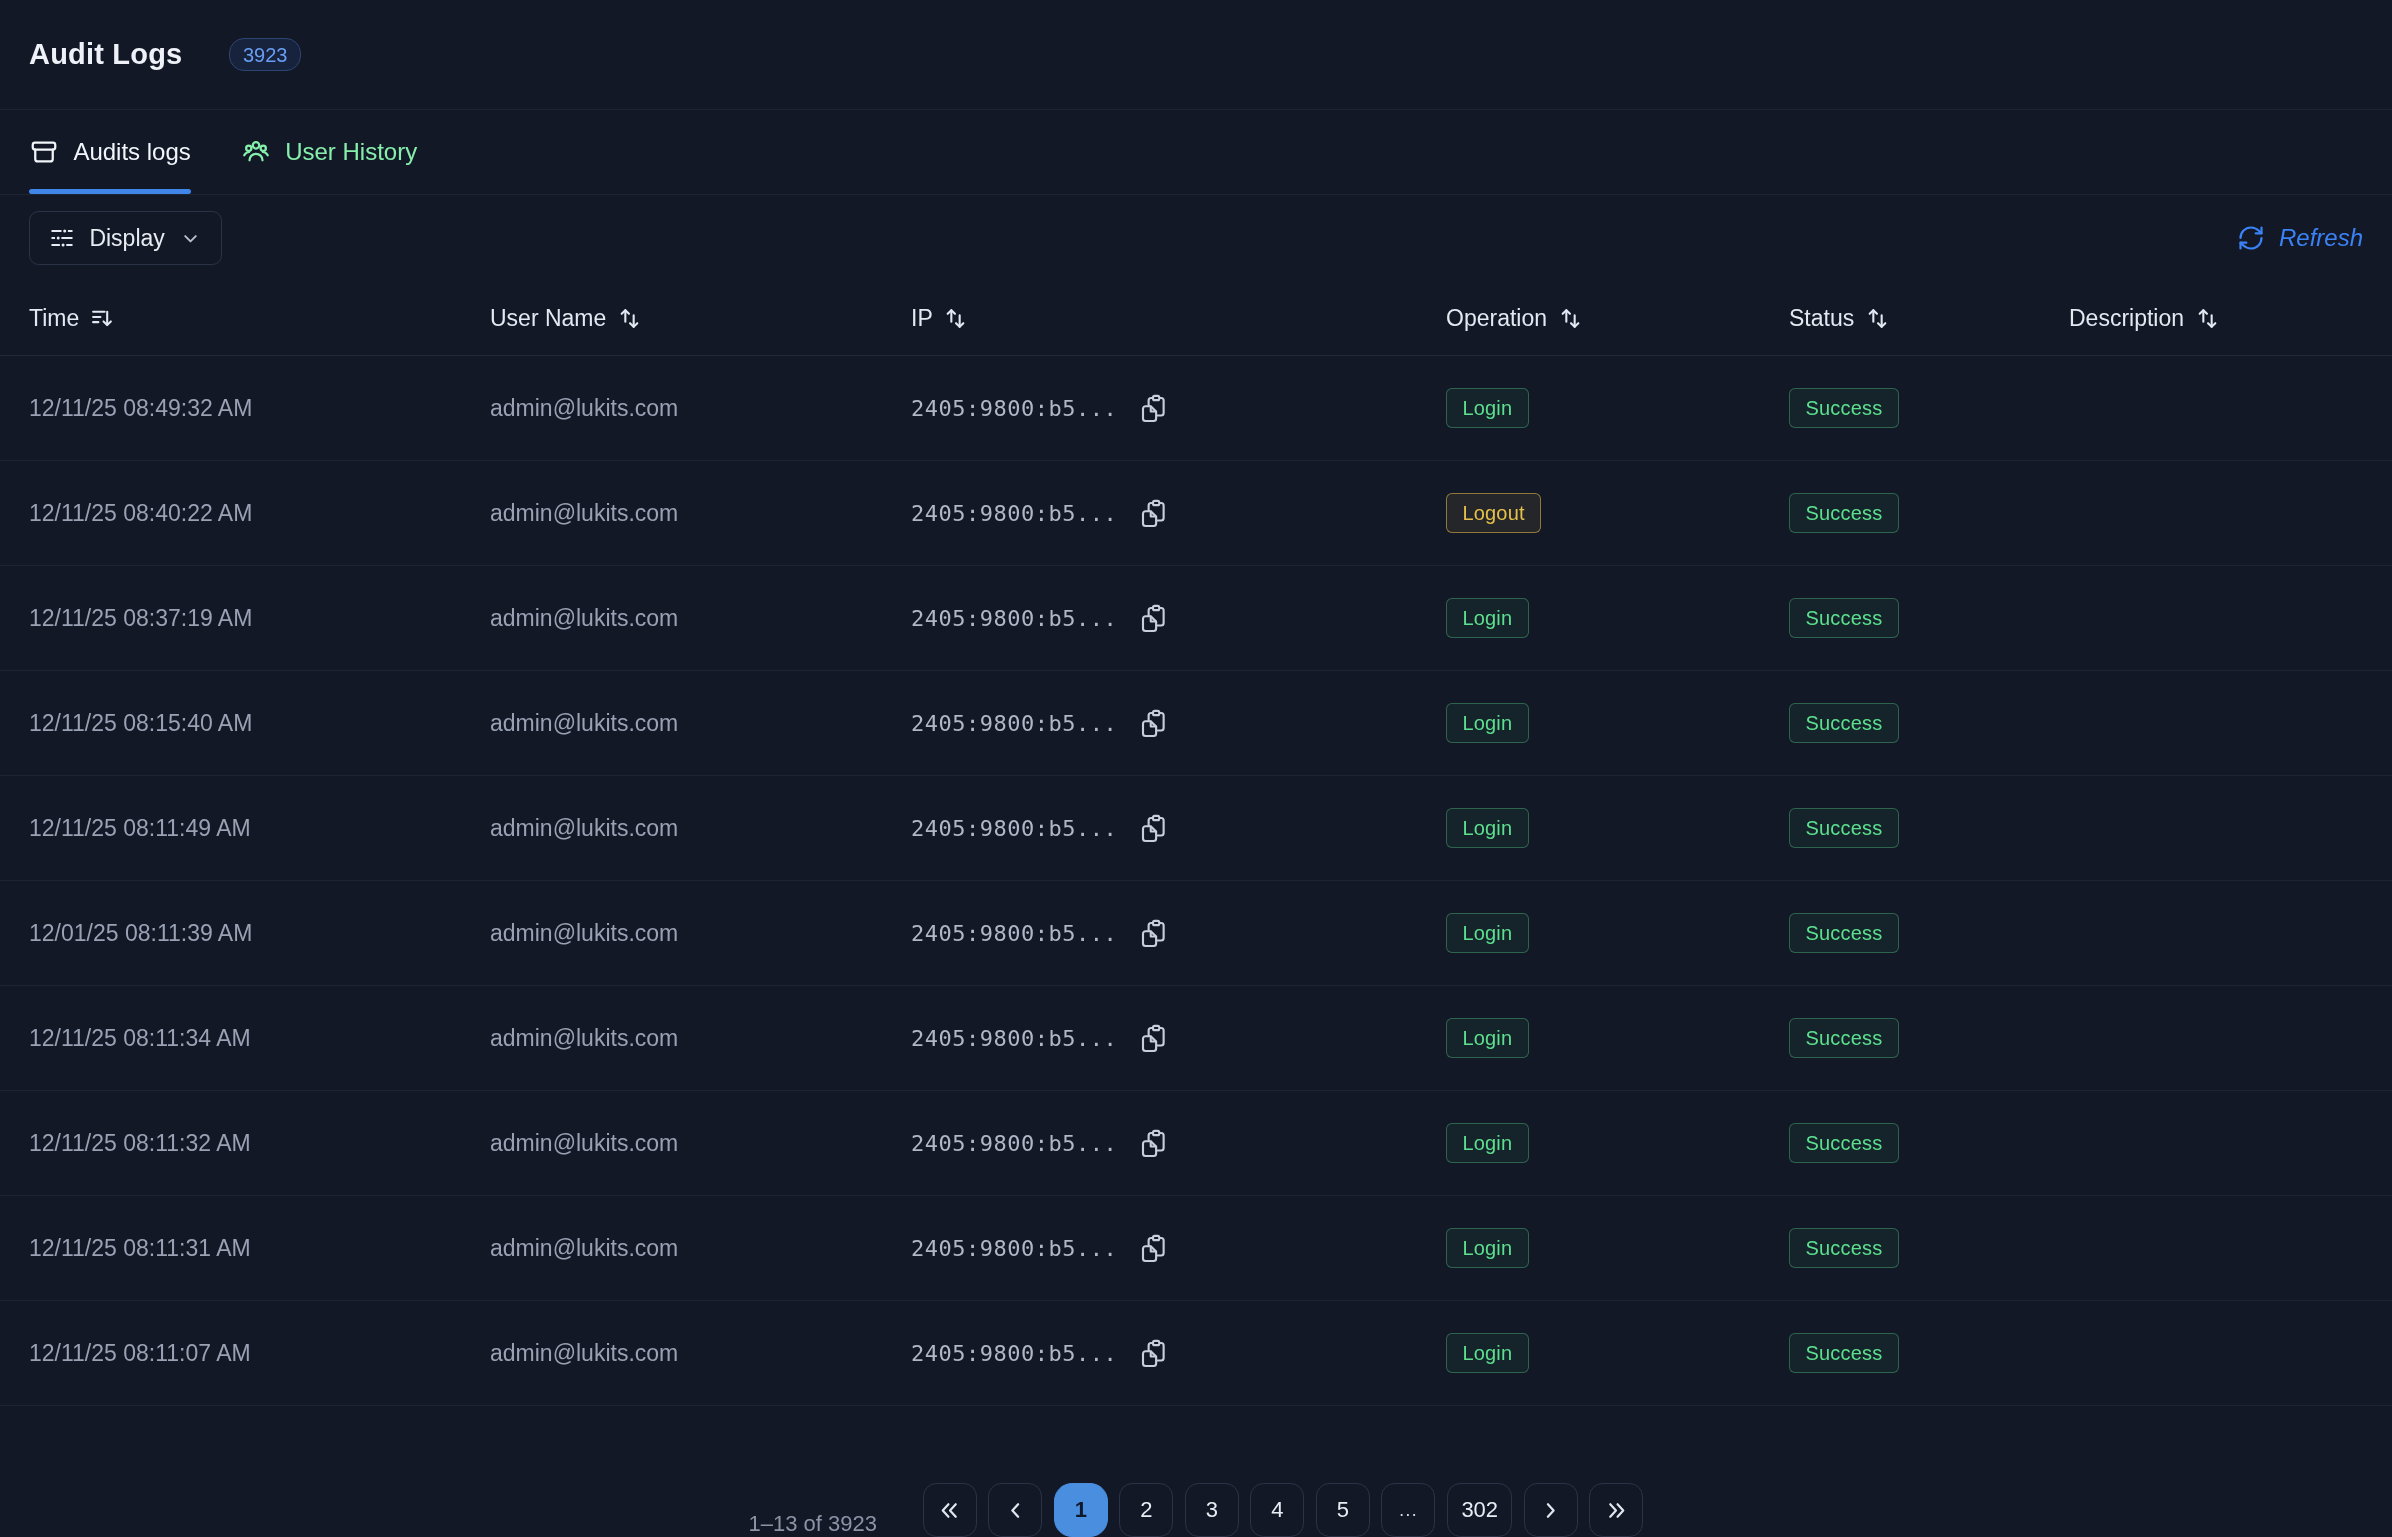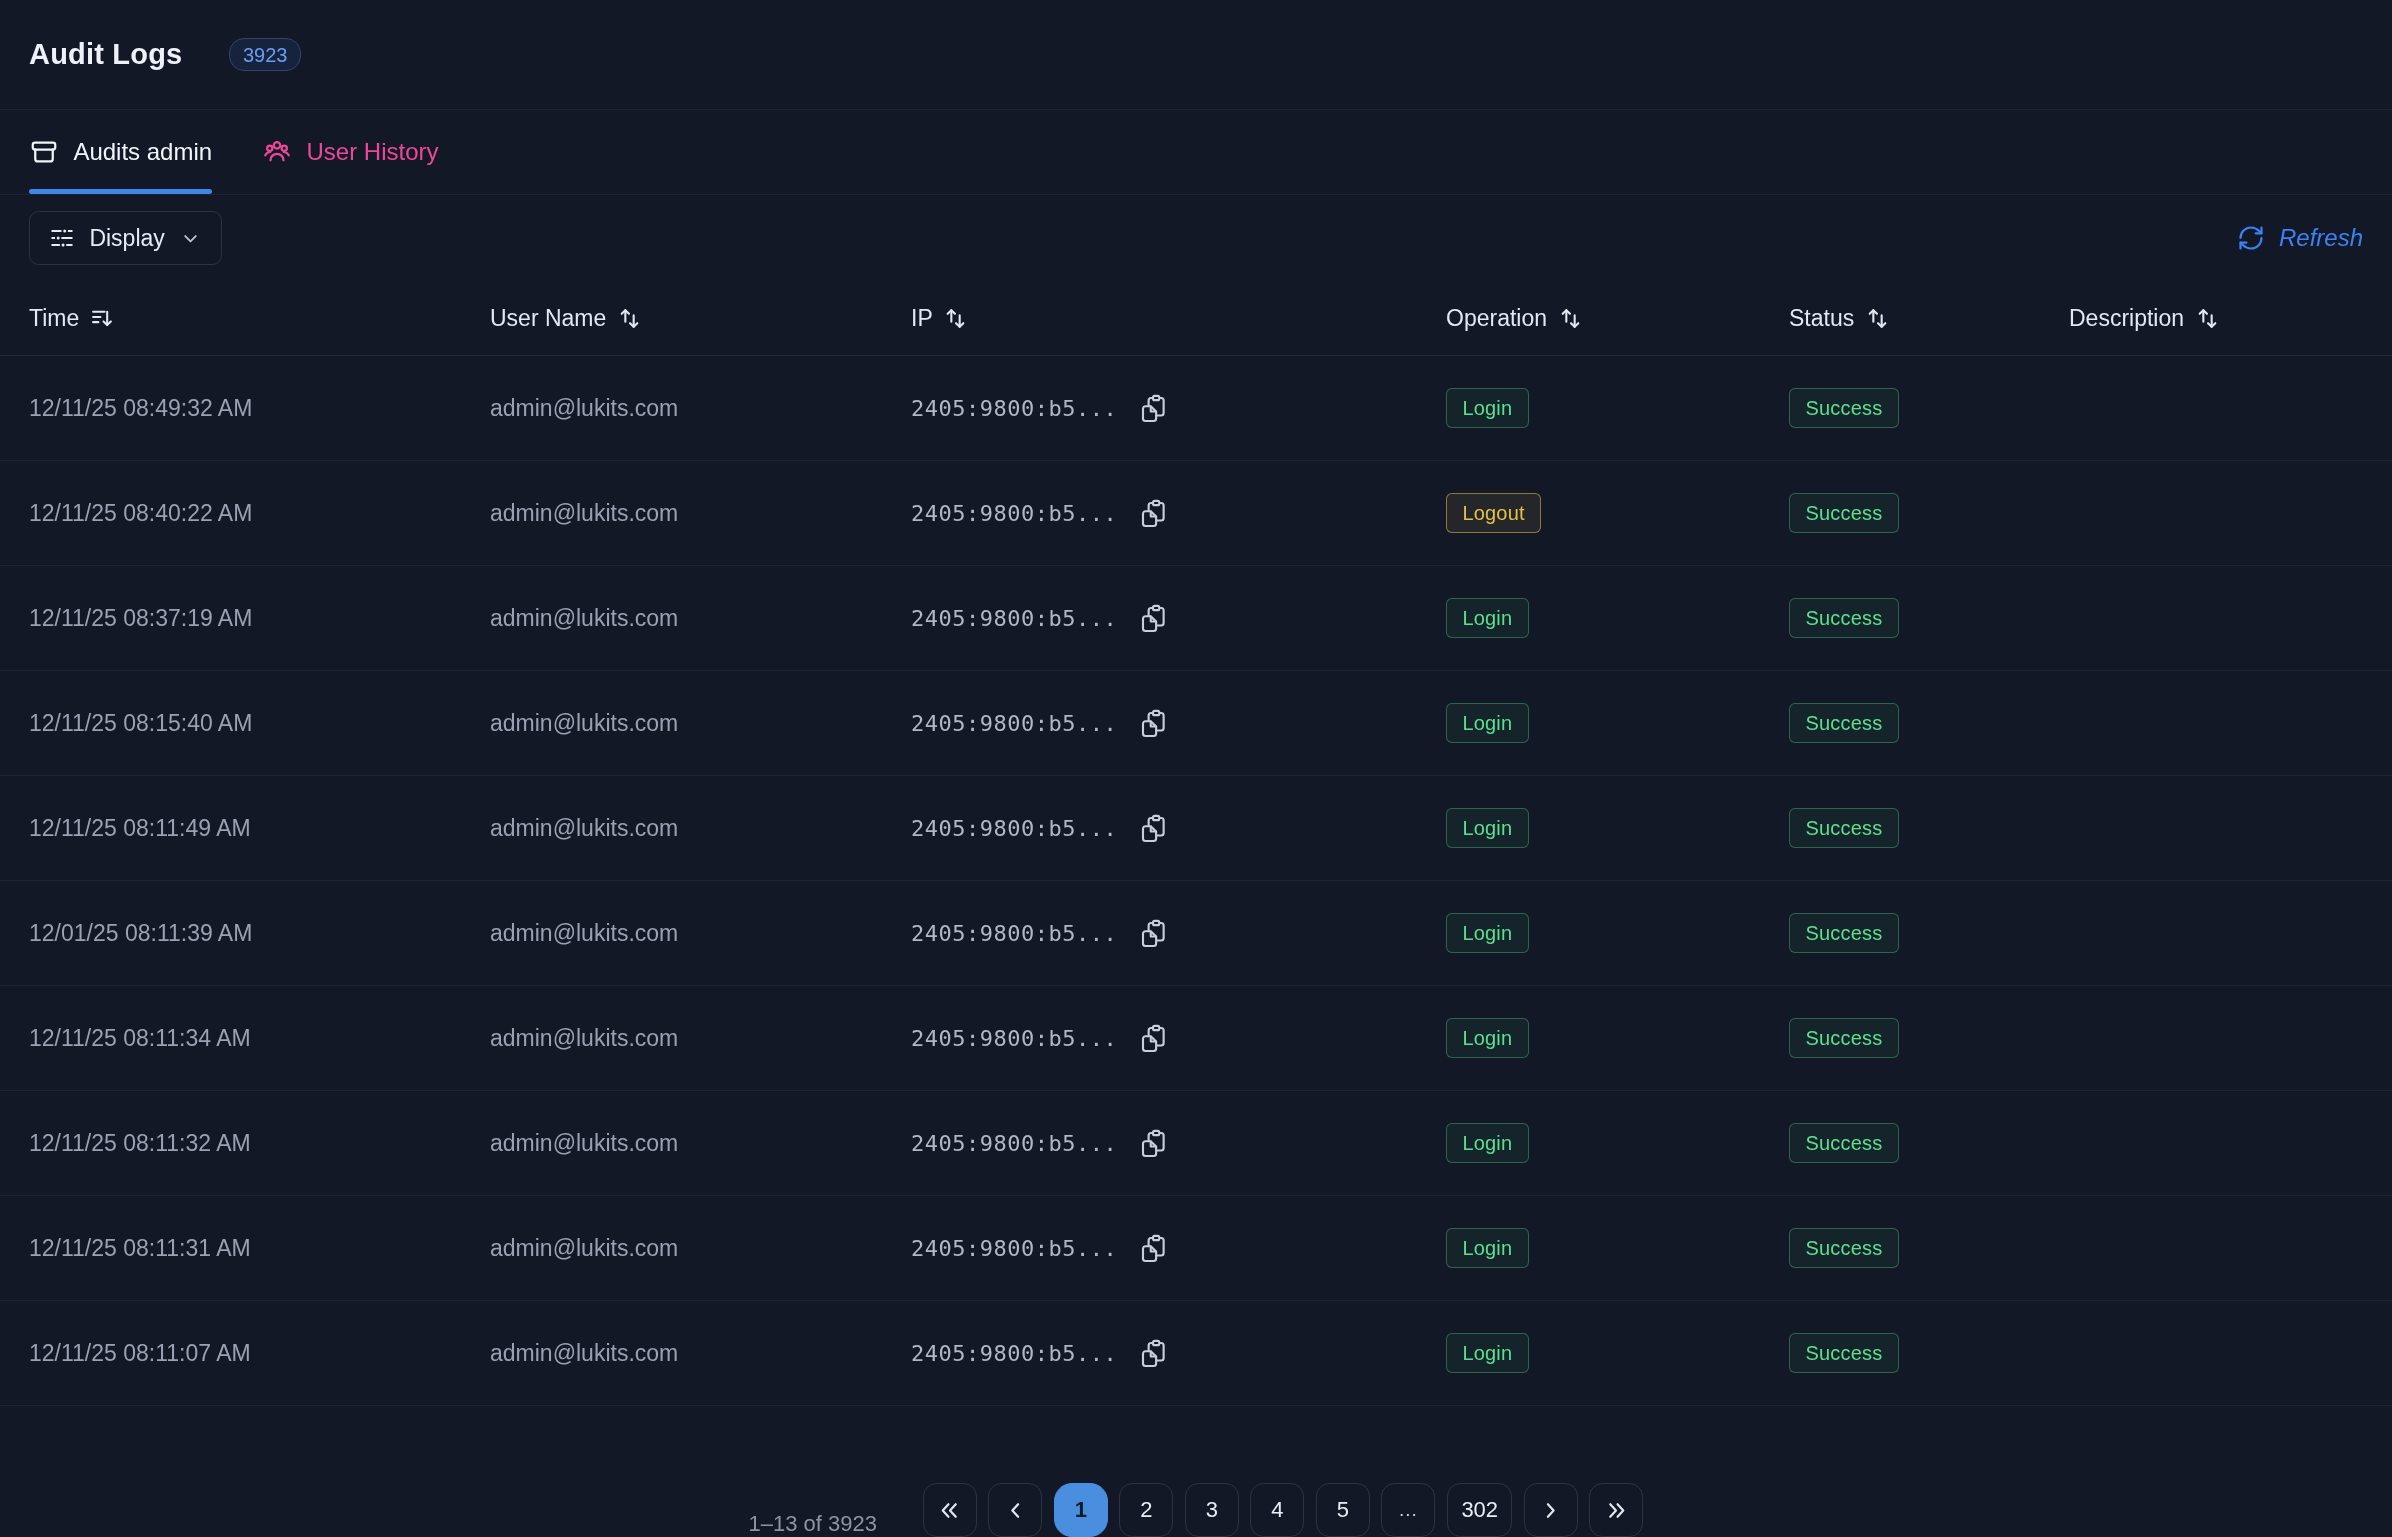--- a/index.html
+++ b/index.html
@@ -49,21 +49,21 @@
     width:42px;height:40px;border-radius:8.6px;background:#1c2434;border:1px solid #343e54;
     color:#c8cfdd;font-size:21px;display:flex;align-items:center;justify-content:center;
   }
 
   
   .tabs{
     height:85px;flex:none;display:flex;align-items:stretch;gap:50px;
     padding:0 29px;border-bottom:1px solid var(--line-soft);
   }
   .tab{
-    display:flex;align-items:center;gap:14.4px;font-size:24px;color:#ec4899;
+    display:flex;align-items:center;gap:14.4px;font-size:24px;color:#86efac;
     position:relative;cursor:pointer;background:none;border:none;font-family:inherit;
   }
   .tab.active{color:#f2f5fa;font-weight:500;}
   .tab.active::after{
     content:"";position:absolute;left:0;right:0;bottom:0;height:4.8px;
     border-radius:3.8px;background:var(--tab-blue);
   }
 
   
   .toolbar{
@@ -138,21 +138,21 @@
 </header>
 
 <nav class="tabs">
   <button class="tab active">
     <span>
       <svg width="30" height="30" viewBox="0 0 24 24" fill="none" stroke="currentColor" stroke-width="1.8" stroke-linecap="round" stroke-linejoin="round">
         <rect x="3" y="4.5" width="18" height="5.5" rx="1.8"></rect>
         <path d="M5 10v7.5a2 2 0 0 0 2 2h10a2 2 0 0 0 2-2V10"></path>
       </svg>
     </span>
-    <span>Audits admin</span>
+    <span>Audits logs</span>
   </button>
   <button class="tab">
     <span>
       <svg width="30" height="30" viewBox="0 0 24 24" fill="none" stroke="currentColor" stroke-width="1.8" stroke-linecap="round" stroke-linejoin="round">
         <circle cx="12" cy="6.6" r="2.6"></circle>
         <circle cx="6.2" cy="9" r="2.1"></circle>
         <circle cx="17.8" cy="9" r="2.1"></circle>
         <path d="M6.8 18.6c0-2.9 2.3-5.2 5.2-5.2s5.2 2.3 5.2 5.2"></path>
         <path d="M2.6 14.6c.8-1.5 2.2-2.5 3.9-2.6"></path>
         <path d="M21.4 14.6c-.8-1.5-2.2-2.5-3.9-2.6"></path>

